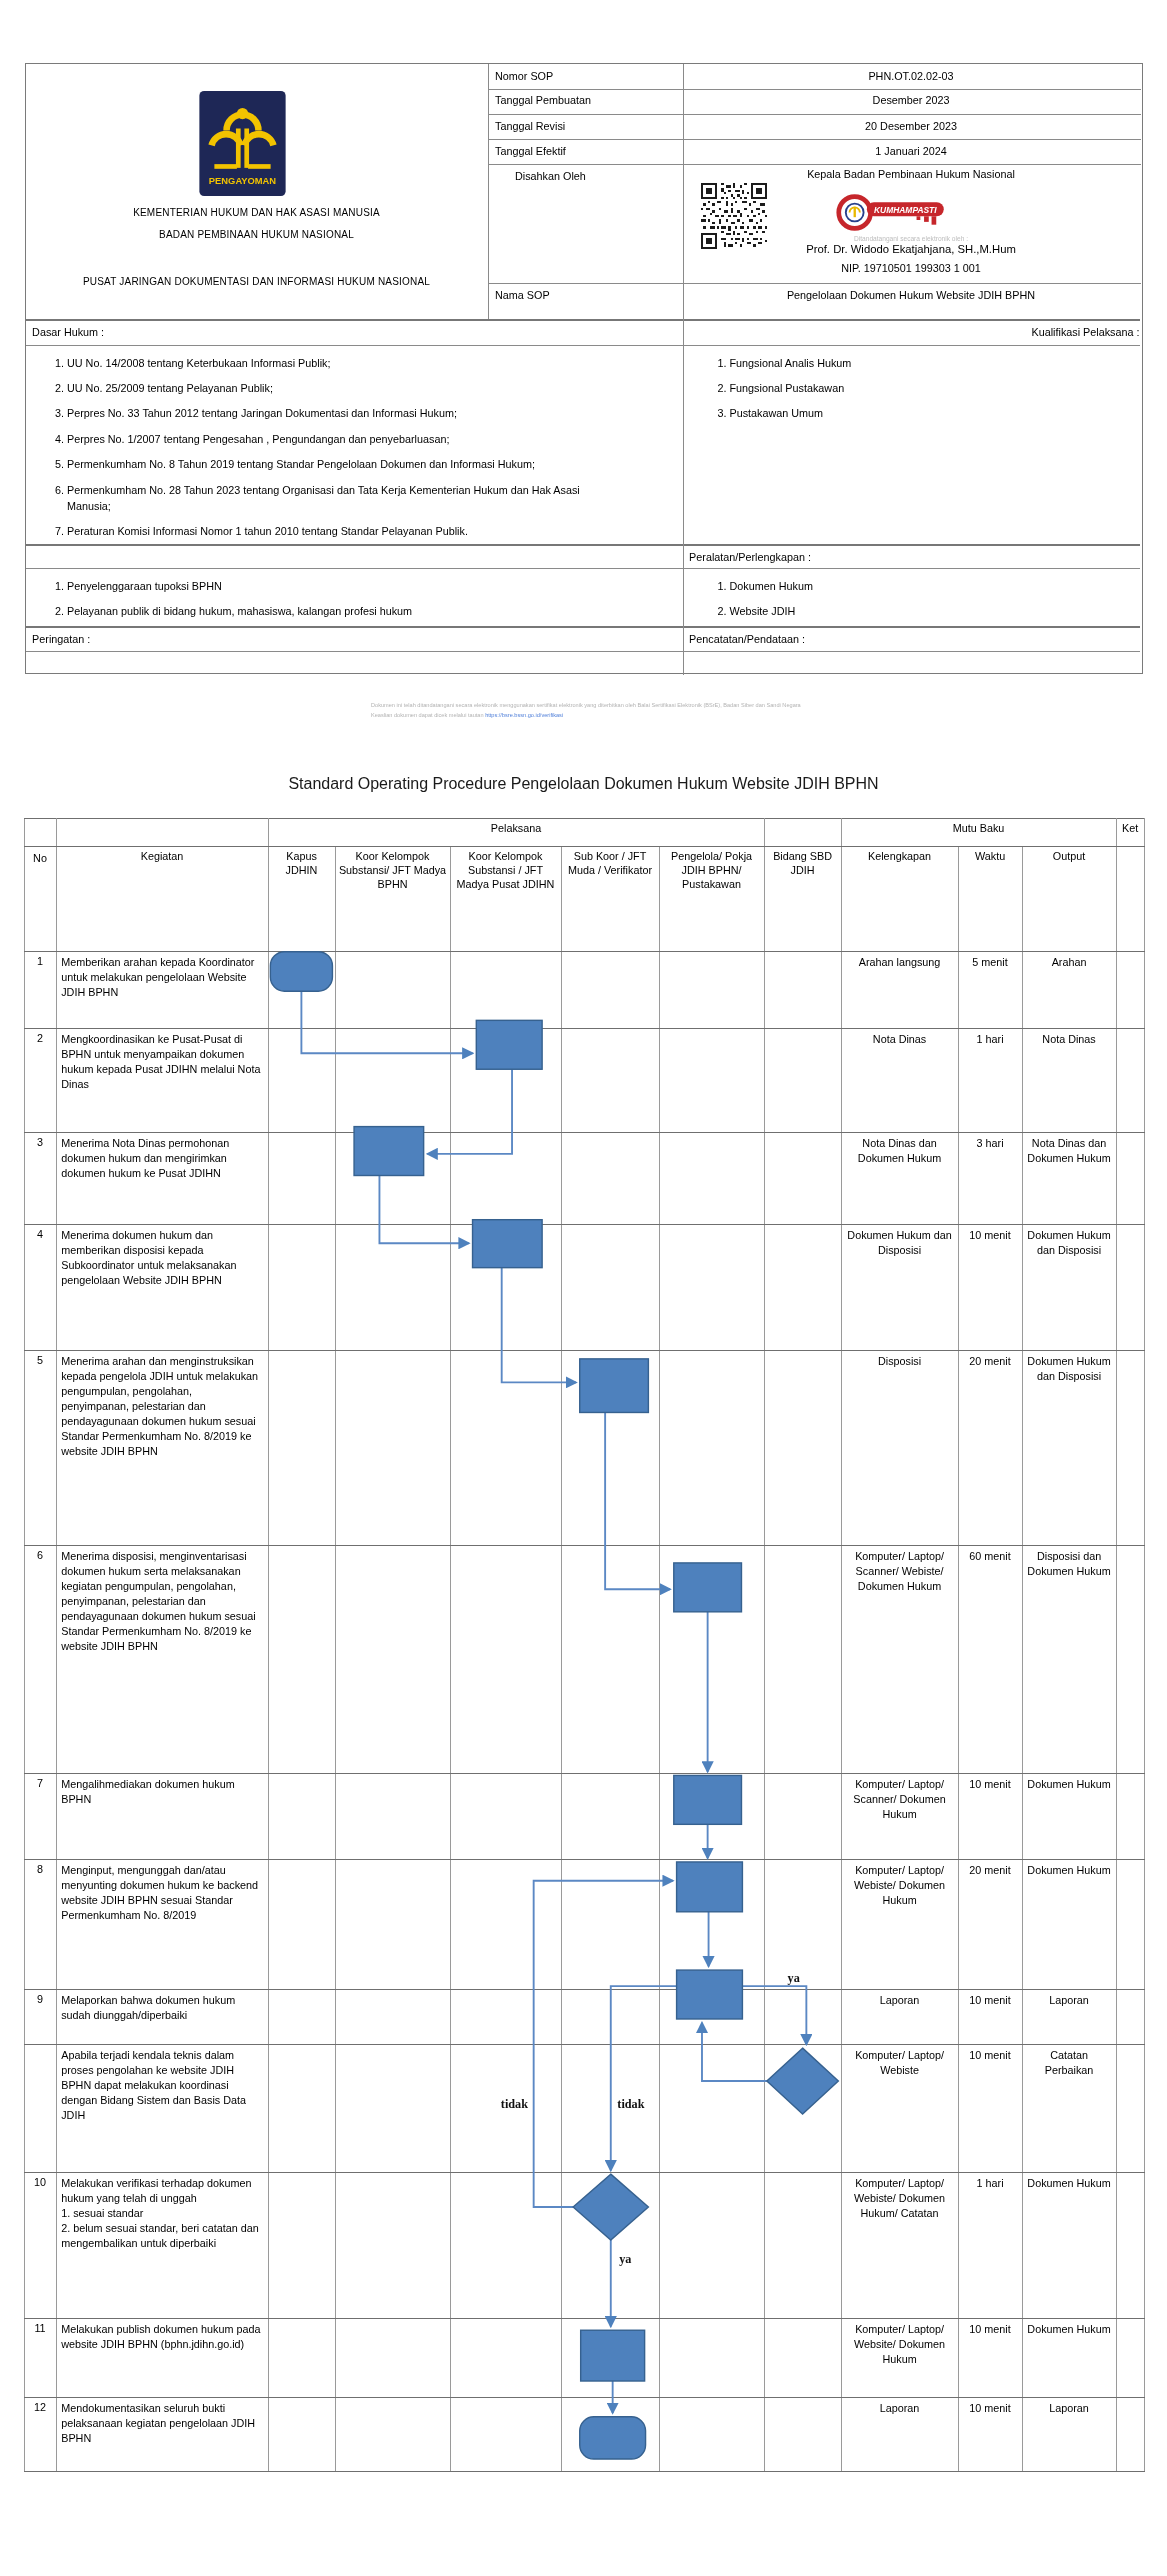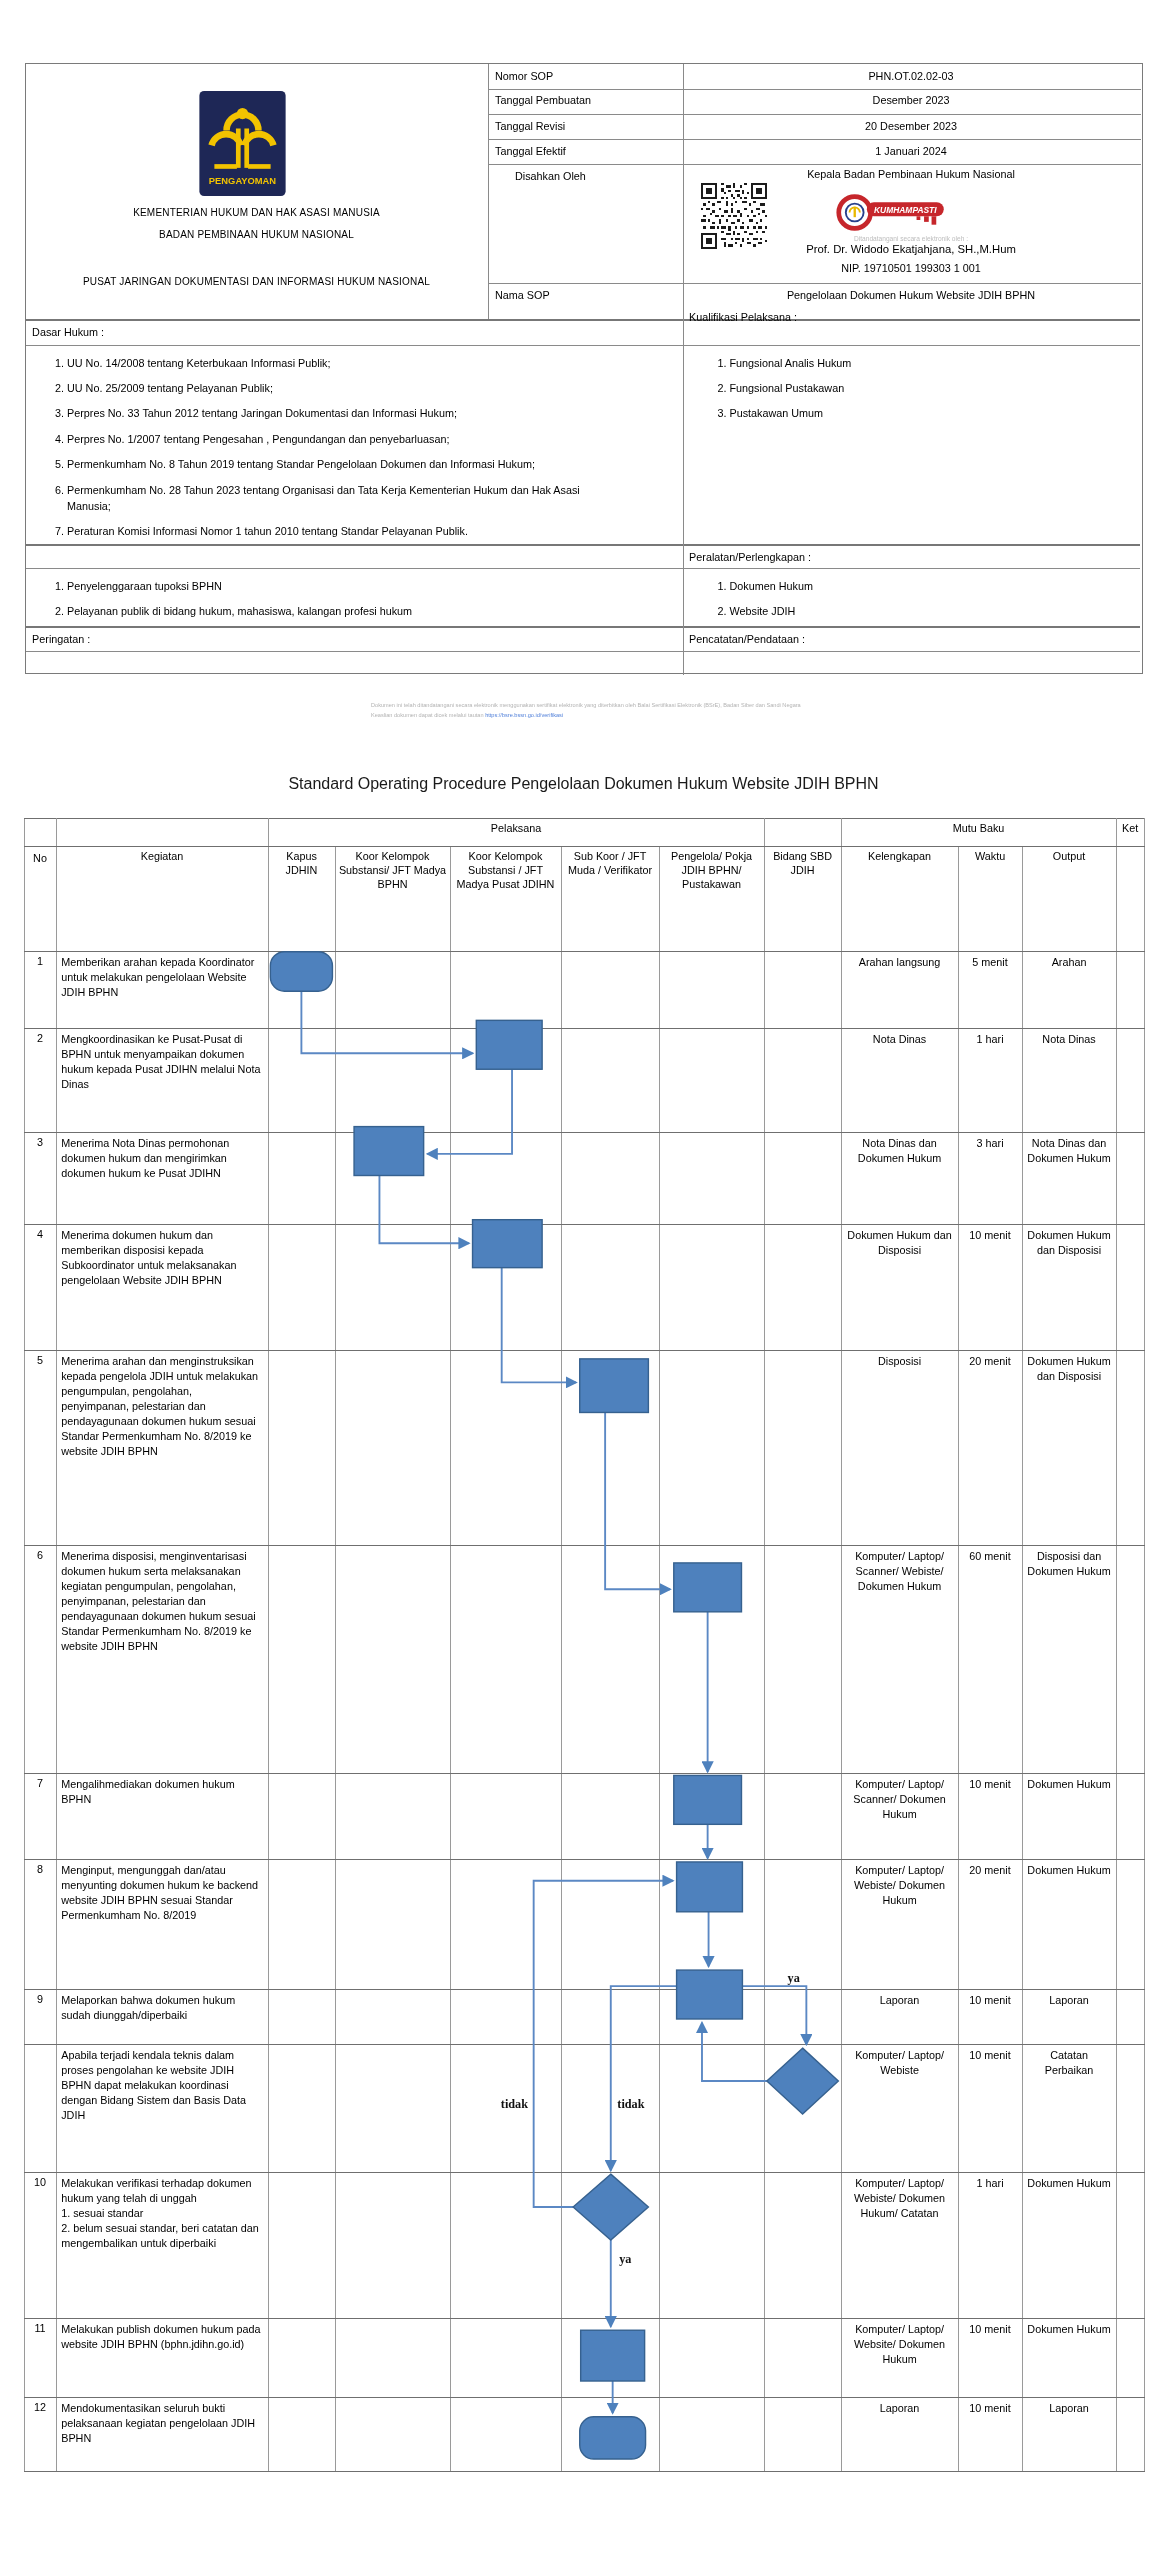--- a/index.html
+++ b/index.html
@@ -124,21 +124,21 @@
     </div>
 
     <div class="abs gray-tiny" style="left:657px;top:171px;width:457px;">Ditandatangani secara elektronik oleh :</div>
     <div class="abs signer" style="left:657px;top:179px;width:457px;">Prof. Dr. Widodo Ekatjahjana, SH.,M.Hum</div>
     <div class="abs nip" style="left:657px;top:198px;width:457px;">NIP. 19710501 199303 1 001</div>
 
     <div class="abs meta-label" style="left:462px;top:219px;width:196px;">Nama SOP</div>
     <div class="abs meta-value" style="left:657px;top:219px;width:457px;">Pengelolaan Dokumen Hukum Website JDIH BPHN</div>
 
     <div class="abs sec-title" style="left:0;top:255px;width:657px;">Dasar Hukum :</div>
-    <div class="abs sec-title" style="left:657px;top:240px;width:457px;">Kualifikasi Pelaksana :</div>
+    <div class="abs sec-title" style="left:657px;top:255px;width:457px;text-align:right;">Kualifikasi Pelaksana :</div>
     <ol class="abs doc-list" style="left:7.5px;top:285px;width:564px;">
         <li>UU No. 14/2008 tentang Keterbukaan Informasi Publik;</li>
         <li>UU No. 25/2009 tentang Pelayanan Publik;</li>
         <li>Perpres No. 33 Tahun 2012 tentang Jaringan Dokumentasi dan Informasi Hukum;</li>
         <li>Perpres No. 1/2007 tentang Pengesahan , Pengundangan dan penyebarluasan;</li>
         <li>Permenkumham No. 8 Tahun 2019 tentang Standar Pengelolaan Dokumen dan Informasi Hukum;</li>
         <li>Permenkumham No. 28 Tahun 2023 tentang Organisasi dan Tata Kerja Kementerian Hukum dan Hak Asasi Manusia;</li>
         <li>Peraturan Komisi Informasi Nomor 1 tahun 2010 tentang Standar Pelayanan Publik.</li>
       </ol>
     <ol class="abs doc-list" style="left:670px;top:285px;width:404px;">

